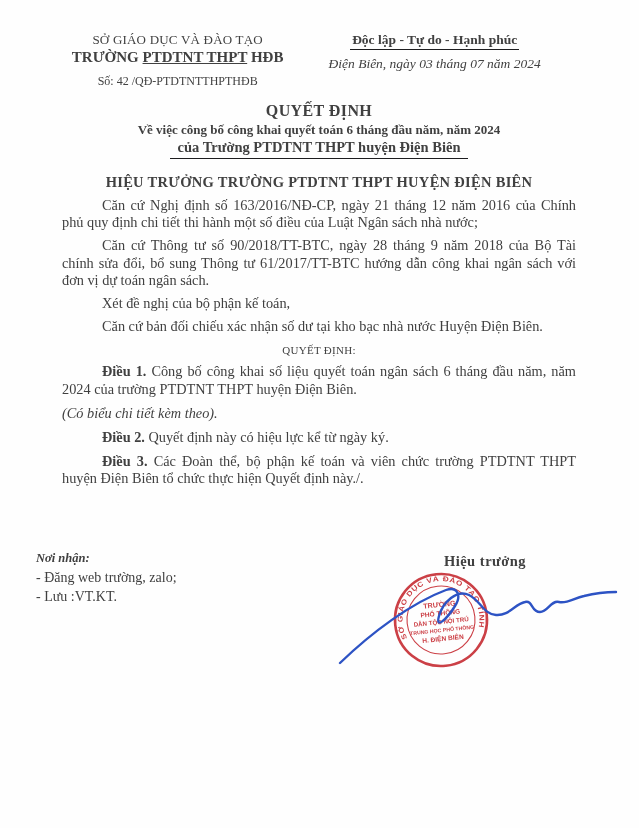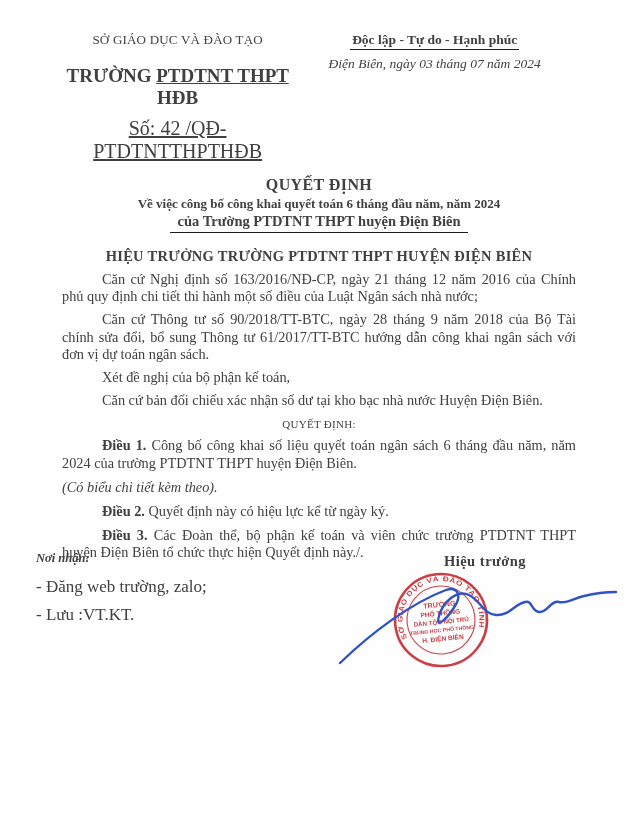--- a/index.html
+++ b/index.html
@@ -14,23 +14,23 @@
     overflow: hidden;
   }
   .content {
     padding: 30px 63px 0 62px;
   }
   
   .header { display: flex; width: 100%; }
   .header-left { width: 45%; text-align: center; padding-top: 2px; }
   .header-right { width: 55%; text-align: center; }
   .hl1 { font-size: 13px; letter-spacing: .2px; }
-  .hl2 { font-size: 19px; font-weight: bold; margin-top: 17px; }
+  .hl2 { font-size: 15px; font-weight: bold; margin-top: 1px; }
   .hl2 .und { text-decoration: underline; }
-  .hl3 { font-size: 20px; margin-top: 8px; text-decoration: underline; }
+  .hl3 { font-size: 12px; margin-top: 8px; }
   .hr1 { font-size: 13px; font-weight: bold; letter-spacing: .2px; }
   .hr2 { font-size: 13.5px; font-weight: bold; margin-top: 2px; display: inline-block;
          border-bottom: 1px solid #1d1d1f; padding: 0 2px 1px 2px; }
   .hr3 { font-size: 13.5px; font-style: italic; margin-top: 6px; }
   
   .title-block { text-align: center; margin-top: 13px; }
   .t-main { font-size: 16px; font-weight: bold; letter-spacing: .4px; }
   .t-sub  { font-size: 13px; font-weight: bold; margin-top: 2px; }
   .t-sub2 { font-size: 14.5px; font-weight: bold; display: inline-block;
             border-bottom: 1.5px solid #1d1d1f; padding: 0 8px 2px 8px; margin-top: 1px; }
@@ -48,21 +48,21 @@
   .decision-word { text-align: center; font-size: 11px; font-weight: normal;
                    margin-top: 9px; letter-spacing: .3px; }
   .articles p { font-size: 14.3px; line-height: 17.2px; text-align: justify;
                 text-indent: 40px; margin-top: 7px; }
   .articles .art-label { font-weight: bold; }
   .attachment-note { text-align: center; font-style: italic; font-size: 14px;
                      margin-top: 3px; text-indent: 0 !important; }
   
   .recipients { position: absolute; left: 36px; top: 551px; }
   .recipients-label { font-size: 12.5px; font-weight: bold; font-style: italic; }
-  .recipients-item { font-size: 17px; line-height: 13.5px; margin-top: 14px; }
+  .recipients-item { font-size: 14px; line-height: 13.5px; margin-top: 5px; }
   .signer-title { position: absolute; left: 390px; top: 553px; width: 190px;
                   text-align: center; font-size: 14.5px; font-weight: bold; letter-spacing: .5px; }
   .signer-name { position: absolute; left: 385px; top: 643px; width: 210px;
                  text-align: center; font-size: 15px; font-weight: bold; letter-spacing: .6px; }
   .stamp-wrap { position: absolute; left: 392px; top: 571px; width: 98px; height: 98px;
                 transform: rotate(-6deg); opacity: .88; }
   .signature-wrap { position: absolute; left: 326px; top: 575px; width: 302px; height: 100px;
                     pointer-events: none; }
 </style>
 </head>

